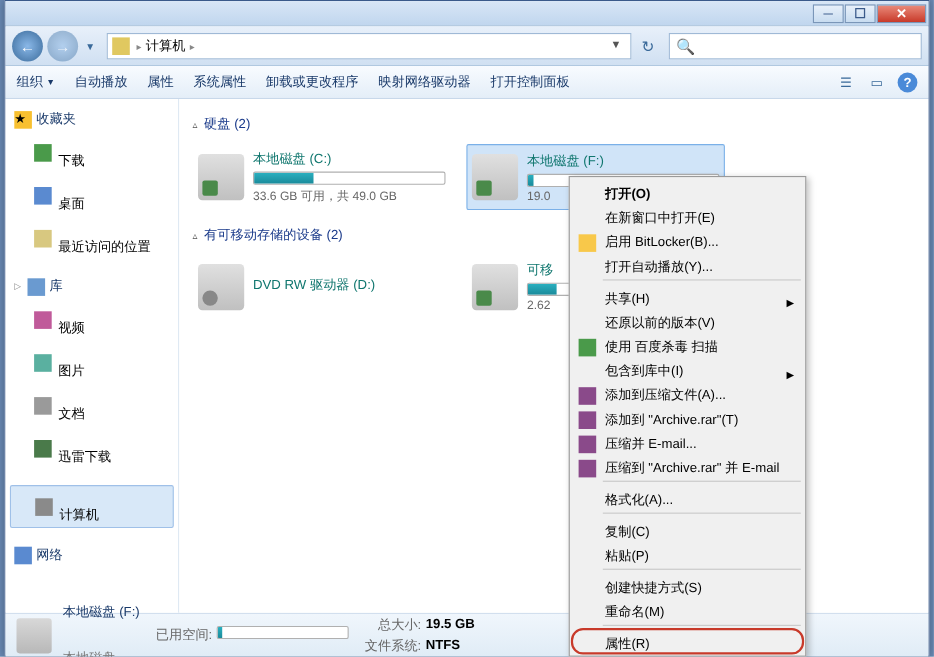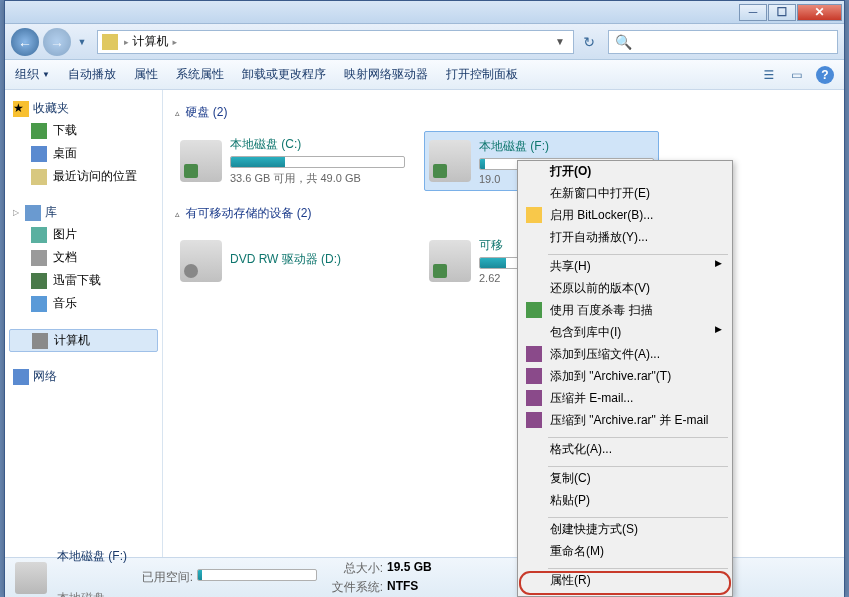--- a/index.html
+++ b/index.html
@@ -30,21 +30,21 @@
 .body{display:flex;height:467px;}
 .sidebar{width:158px;background:#fff;border-right:1px solid #d8e4f0;overflow-y:auto;padding:8px 0;}
 .sgroup{margin-bottom:14px;}
 .sghead{display:flex;align-items:center;gap:4px;padding:2px 8px;cursor:pointer;}
 .sghead .tri{font-size:8px;color:#888;width:8px;}
 .sghead .gicon{width:16px;height:16px;}
 .sghead .glabel{color:#1a3a6a;}
 .sitem{display:flex;align-items:center;gap:6px;padding:3px 8px 3px 26px;cursor:pointer;}
 .sitem.active{background:#d8e8f8;border:1px solid #9fc0e8;border-radius:2px;margin:0 4px;padding:2px 4px 2px 22px;}
 .sitem .sicon{width:16px;height:16px;}
-.sitem .slabel{color:#000;}
+.sitem .slabel{color:#000;margin-top:16px;}
 .favicon{background:#f8c030;}
 .dlicon{background:#4a9a4a;}
 .deskicon{background:#5a8ad0;}
 .recenticon{background:#d8c880;}
 .libicon{background:#6a9ad0;}
 .vidicon{background:#c05a9a;}
 .picicon{background:#5ab0a0;}
 .docicon{background:#9a9a9a;}
 .xlicon{background:#4a7a4a;}
 .musicon{background:#5a9ad8;}
@@ -69,21 +69,21 @@
 .sbmain{display:flex;flex-direction:column;gap:2px;}
 .sbtitle{color:#1a3a6a;}
 .sbsub{color:#777;font-size:12px;margin-top:23px;}
 .sbcol{display:flex;flex-direction:column;gap:2px;font-size:11px;}
 .sbrow{display:flex;gap:4px;}
 .sbrow .k{color:#666;width:56px;text-align:right;}
 .sbrow .v{color:#000;font-weight:bold;}
 .sbbar{width:120px;height:12px;background:#fff;border:1px solid #b0b0b0;border-radius:2px;overflow:hidden;}
 .sbbar .fill{height:100%;background:linear-gradient(#2ab0c0,#1a8a9a);}
 .ctxmenu{position:absolute;left:517px;top:160px;width:216px;background:#f0f0f0;border:1px solid #9a9a9a;box-shadow:2px 2px 6px rgba(0,0,0,.25);padding:2px;z-index:1000;}
-.ctxitem{display:flex;align-items:flex-start;height:22px;padding:0 20px 0 30px;cursor:pointer;position:relative;}
+.ctxitem{display:flex;align-items:flex-end;height:22px;padding:0 20px 0 30px;cursor:pointer;position:relative;}
 .ctxitem .cicon{position:absolute;left:6px;width:16px;height:16px;}
 .ctxitem .arrow{position:absolute;right:8px;font-size:9px;color:#000;}
 .ctxitem.bold{font-weight:bold;}
 .ctxitem.hl{outline:2px solid #c83a2a;outline-offset:-1px;border-radius:10px;}
 .ctxsep{height:1px;background:#c8c8c8;margin:3px 2px 3px 28px;}
 .shield{background:#f8c84a;}
 .winrar{background:#8a4a8a;}
 .green{background:#4a9a4a;}
 </style>
 </head>
@@ -156,34 +156,34 @@
           </div>
       </div>
       <div class="sgroup">
         <div class="sghead">
           <span class="tri">▷</span>
           <span class="gicon libicon"></span>
           <span class="glabel">库</span>
         </div>
         <div id="lib-items">
             <div class="sitem">
+              <span class="sicon vidicon"></span>
+              <span class="slabel">视频</span>
+            </div>
+            <div class="sitem">
               <span class="sicon picicon"></span>
               <span class="slabel">图片</span>
             </div>
             <div class="sitem">
               <span class="sicon docicon"></span>
               <span class="slabel">文档</span>
             </div>
             <div class="sitem">
               <span class="sicon xlicon"></span>
               <span class="slabel">迅雷下载</span>
-            </div>
-            <div class="sitem">
-              <span class="sicon musicon"></span>
-              <span class="slabel">音乐</span>
             </div>
           </div>
       </div>
       <div class="sgroup">
         <div class="sitem active">
           <span class="sicon compicon"></span>
           <span class="slabel">计算机</span>
         </div>
       </div>
       <div class="sgroup">

